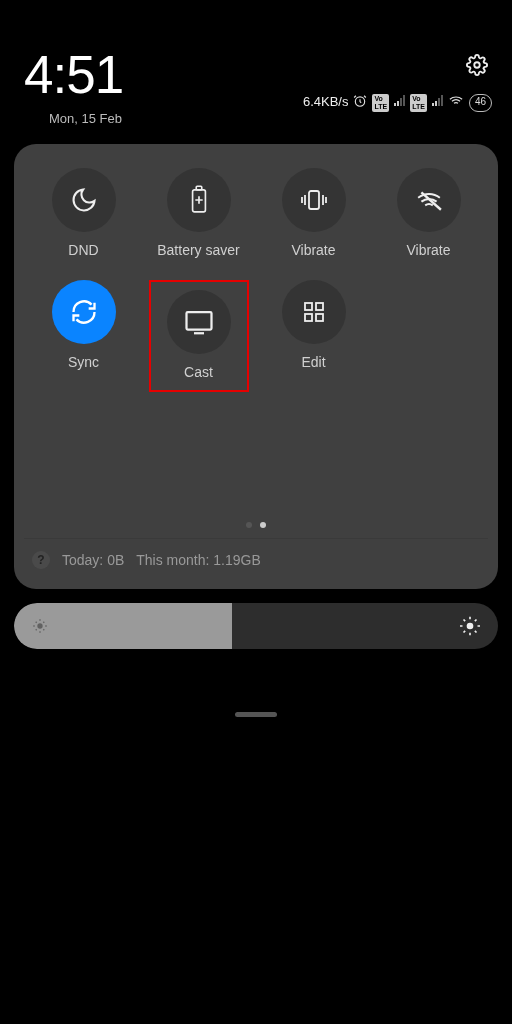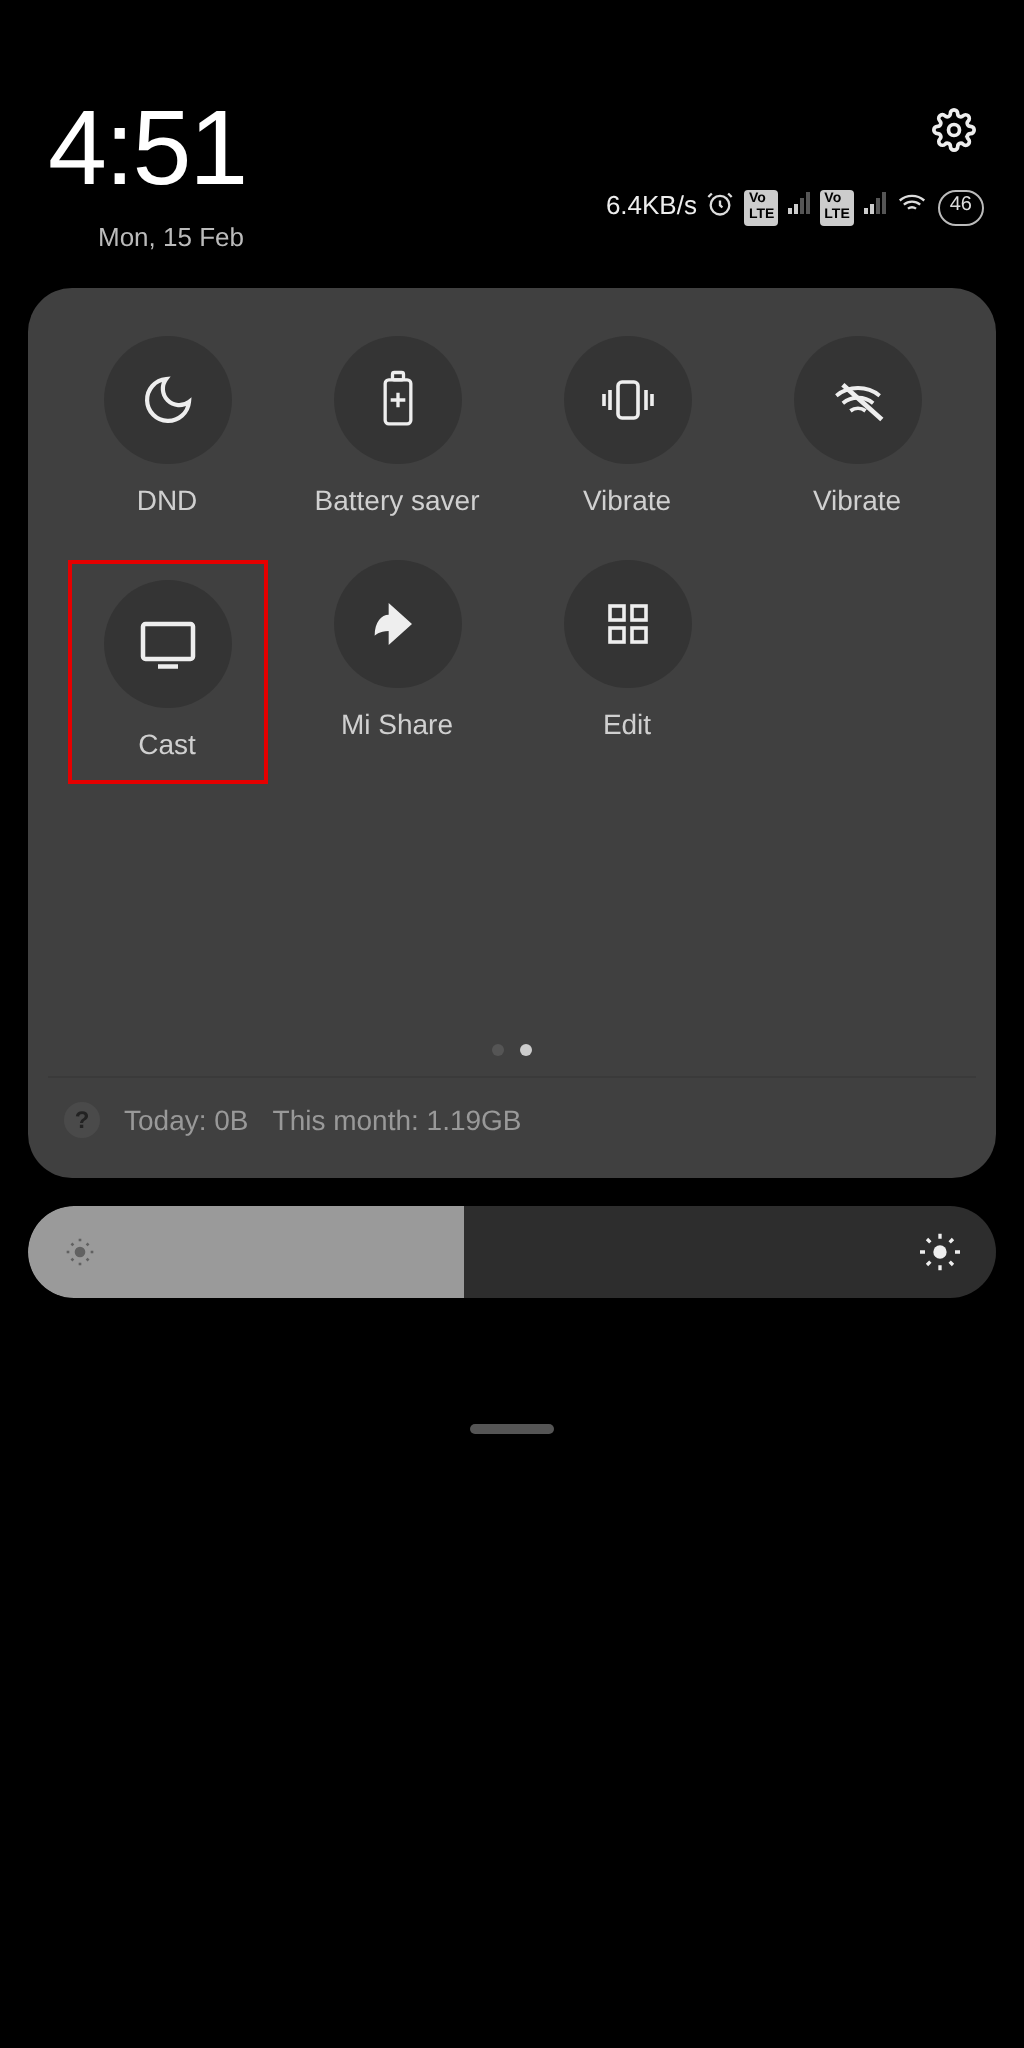--- a/index.html
+++ b/index.html
@@ -273,41 +273,42 @@
     <div class="tile">
       <div class="tile-circle">
         <svg width="30" height="26" viewBox="0 0 24 24" fill="none" stroke="#eee" stroke-width="1.8">
             <path d="M2 10a16 16 0 0 1 20 0M5 13.5a11 11 0 0 1 14 0M8.5 17a6 6 0 0 1 7 0"></path>
             <path d="M5 5l18 16" stroke-width="2.2"></path>
           </svg>
       </div>
       <div class="tile-label">Vibrate</div>
     </div>
 
+    <div class="tile">
+      <div class="tile-circle active">
+        <svg width="28" height="28" viewBox="0 0 24 24" fill="none" stroke="#fff" stroke-width="2">
+            <path d="M21 12a9 9 0 0 1-15.5 6.3M3 12a9 9 0 0 1 15.5-6.3"></path>
+            <path d="M21 4v5h-5M3 20v-5h5"></path>
+          </svg>
+      </div>
+      <div class="tile-label">Sync</div>
+    </div>
 
     <div class="highlight-box">
       <div class="tile" style="margin-top:3px">
         <div class="tile-circle">
           <svg width="30" height="26" viewBox="0 0 24 20" fill="none" stroke="#eee" stroke-width="1.8">
               <rect x="2" y="2" width="20" height="14" rx="1"></rect>
               <path d="M8 19h8"></path>
             </svg>
         </div>
         <div class="tile-label">Cast</div>
       </div>
     </div>
 
-    <div class="tile">
-      <div class="tile-circle">
-        <svg width="28" height="28" viewBox="0 0 24 24" fill="#eee">
-            <path d="M8 3l10 9-10 9V15c-4 0-6 2-6 2 0-6 3-9 6-9V3z"></path>
-          </svg>
-      </div>
-      <div class="tile-label">Mi Share</div>
-    </div>
 
     <div class="tile">
       <div class="tile-circle">
         <svg width="24" height="24" viewBox="0 0 24 24" fill="none" stroke="#eee" stroke-width="1.8">
             <rect x="3" y="3" width="7" height="7"></rect>
             <rect x="14" y="3" width="7" height="7"></rect>
             <rect x="3" y="14" width="7" height="7"></rect>
             <rect x="14" y="14" width="7" height="7"></rect>
           </svg>
       </div>

